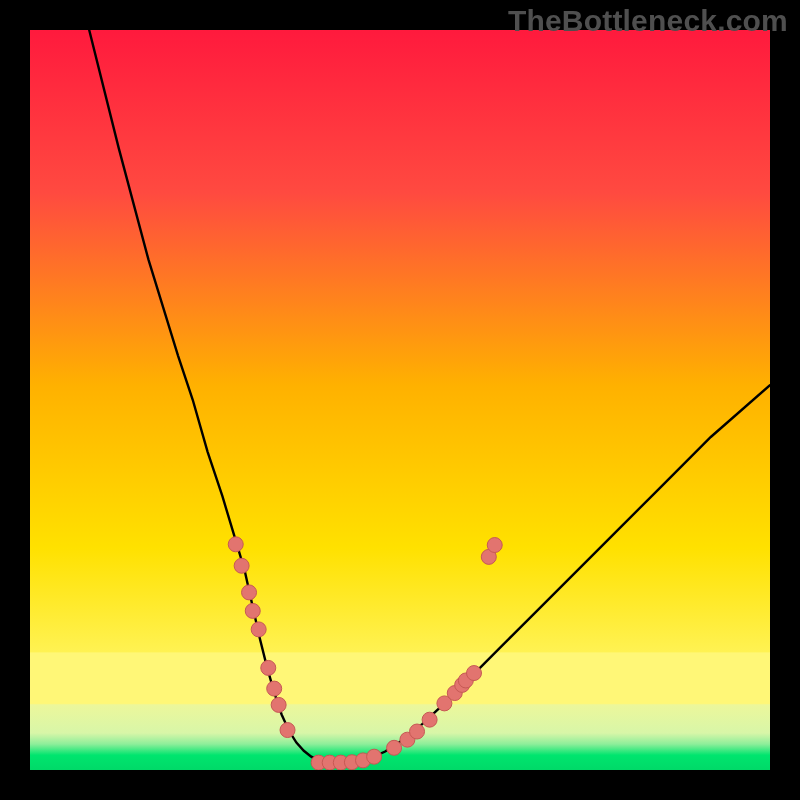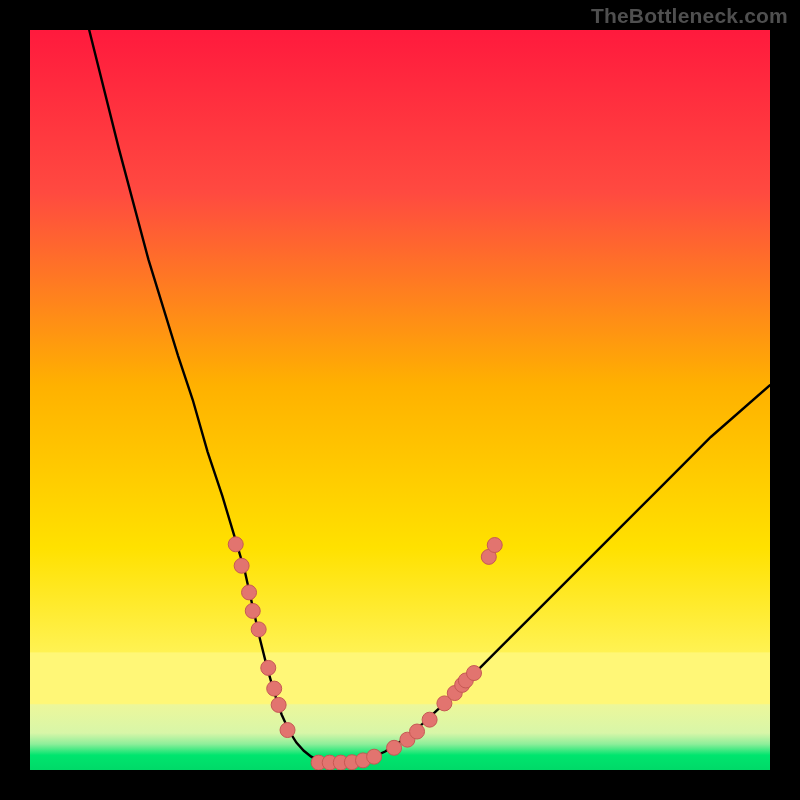--- a/index.html
+++ b/index.html
@@ -25,21 +25,21 @@
   }
   .gradient {
     position: absolute;
     left: 0; top: 0; right: 0; bottom: 0;
   }
   .watermark {
     position: absolute;
     top: 4px;
     right: 12px;
     color: #4f4f4f;
-    font-size: 21px;
+    font-size: 30px;
     font-weight: 600;
     letter-spacing: 0.2px;
     user-select: none;
   }
   svg.curve {
     position: absolute;
     left: 0; top: 0;
     width: 740px; height: 740px;
     overflow: visible;
   }

